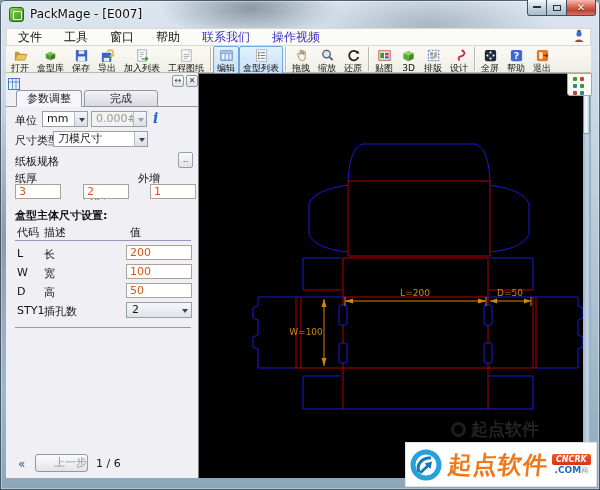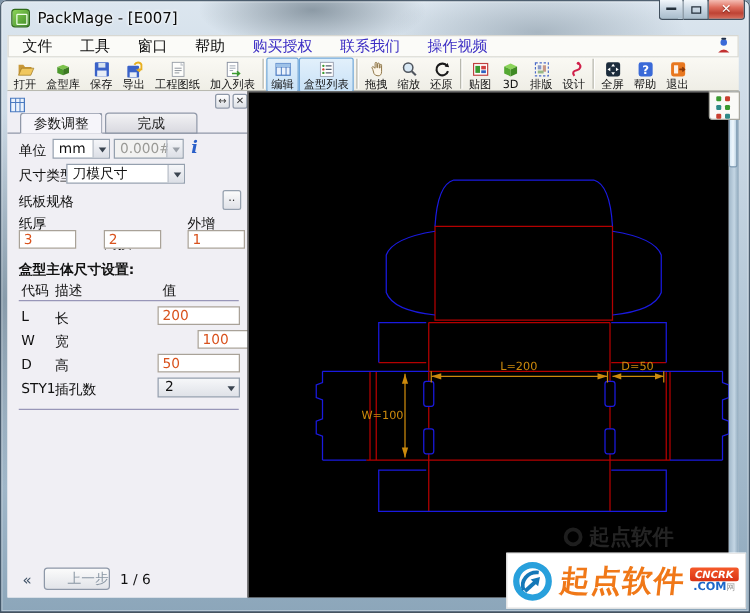--- a/index.html
+++ b/index.html
@@ -160,21 +160,20 @@
           <span class="glyph-close"></span>
         </div>
     </div>
   </div>
 
   <div class="menubar">
     <span class="menu-item">文件</span>
     <span class="menu-item">工具</span>
     <span class="menu-item">窗口</span>
     <span class="menu-item">帮助</span>
-    <span class="menu-link">购买授权</span>
     <span class="menu-link">联系我们</span>
     <span class="menu-link">操作视频</span>
     <span class="menubar-right">
       <svg width="16" height="16" viewBox="0 0 16 16">
           <circle cx="8" cy="5" r="2.6" fill="#3A6AD8"></circle>
           <path d="M3.5 13 Q8 8.2 12.5 13 Z" fill="#C23030"></path>
           <rect x="6" y="1.2" width="4" height="1.6" rx="0.8" fill="#20304A"></rect>
         </svg>
     </span>
   </div>
@@ -207,33 +206,33 @@
       <svg viewBox="0 0 16 16">
           <rect x="2" y="5" width="10" height="10" rx="1" fill="#3A62C8"></rect>
           <rect x="4" y="10.5" width="6" height="4" fill="#E8EEF6"></rect>
           <path d="M8 4 C9.5 1.5 13 1.5 14 4 L14 8 L11 8" stroke="#E8B020" stroke-width="1.6" fill="none"></path>
           <path d="M9 8 L14 8 L12.5 10.5 Z" fill="#E8B020"></path>
         </svg>
       <span class="tb-label">导出</span>
     </div>
     <div class="tb-btn">
       <svg viewBox="0 0 16 16">
+          <rect x="3" y="2" width="9" height="12" fill="#FFF" stroke="#8890A0" stroke-width="0.8"></rect>
+          <path d="M5 5 H10 M5 7 H10 M5 9 H8" stroke="#9AA2B0" stroke-width="0.8"></path>
+          <path d="M7 11.5 H13.2 M11.3 9.6 L13.4 11.5 L11.3 13.4" stroke="#3A9A30" stroke-width="1.4" fill="none"></path>
+        </svg>
+      <span class="tb-label">加入列表</span>
+    </div>
+    <div class="tb-btn">
+      <svg viewBox="0 0 16 16">
           <rect x="3" y="2" width="10" height="12" fill="#FDFDFB" stroke="#9AA0A8" stroke-width="0.8"></rect>
           <path d="M10 2 L13 5 L10 5 Z" fill="#C8CCD2"></path>
           <path d="M5 7 H11 M5 9 H11 M5 11 H9" stroke="#8A9098" stroke-width="0.8"></path>
         </svg>
       <span class="tb-label">工程图纸</span>
-    </div>
-    <div class="tb-btn">
-      <svg viewBox="0 0 16 16">
-          <rect x="3" y="2" width="9" height="12" fill="#FFF" stroke="#8890A0" stroke-width="0.8"></rect>
-          <path d="M5 5 H10 M5 7 H10 M5 9 H8" stroke="#9AA2B0" stroke-width="0.8"></path>
-          <path d="M7 11.5 H13.2 M11.3 9.6 L13.4 11.5 L11.3 13.4" stroke="#3A9A30" stroke-width="1.4" fill="none"></path>
-        </svg>
-      <span class="tb-label">加入列表</span>
     </div>
     <div class="tb-sep"></div>
     <div class="tb-btn active">
       <svg viewBox="0 0 16 16">
           <rect x="2" y="3" width="12" height="10" fill="#EAF2FC" stroke="#4A7AC0" stroke-width="1"></rect>
           <path d="M2 6 H14 M6.5 3 V13 M10.5 3 V13" stroke="#4A7AC0" stroke-width="0.8"></path>
           <rect x="2" y="3" width="12" height="3" fill="#9EC2E8"></rect>
         </svg>
       <span class="tb-label">编辑</span>
     </div>
@@ -362,39 +361,39 @@
       <div class="combo" style="left:47px; top:58px; width:95px;">
         <span>刀模尺寸</span>
         <span class="arr"></span>
       </div>
 
       <div class="f-label" style="left:9px; top:81px;">纸板规格</div>
       <div class="more-btn" style="left:172px; top:79px;">..</div>
 
       <div class="f-label" style="left:9px; top:98px;">纸厚</div>
       <div class="f-label" style="left:77px; top:114px;">内损</div>
-      <div class="f-label" style="left:144px; top:98px;">外增</div>
+      <div class="f-label" style="left:132px; top:98px;">外增</div>
       <input class="val-input" style="left: 9px; top: 111px;" value="3">
       <input class="val-input" style="left: 77px; top: 111px;" value="2">
       <input class="val-input" style="left: 144px; top: 111px;" value="1">
 
       <div class="f-label" style="left:9px; top:135px; font-weight:bold;">盒型主体尺寸设置:</div>
 
       <div class="t-code" style="left:11px; top:152px;">代码</div>
       <div class="t-code" style="left:38px; top:152px;">描述</div>
       <div class="t-code" style="left:124px; top:152px;">值</div>
       <div class="hline" style="top:167px;"></div>
 
       <div class="t-code" style="left:11px; top:174px;">L</div>
       <div class="t-code" style="left:38px; top:174px;">长</div>
       <input class="t-input" style="top: 172px;" value="200">
 
       <div class="t-code" style="left:11px; top:193px;">W</div>
       <div class="t-code" style="left:38px; top:193px;">宽</div>
-      <input class="t-input" style="top: 191px; margin-left: 32px;" value="100">
+      <input class="t-input" style="top: 191px;" value="100">
 
       <div class="t-code" style="left:11px; top:212px;">D</div>
       <div class="t-code" style="left:38px; top:212px;">高</div>
       <input class="t-input" style="top: 210px;" value="50">
 
       <div class="t-code" style="left:11px; top:231px;">STY1</div>
       <div class="t-code" style="left:38px; top:231px;">插孔数</div>
       <div class="t-select" style="top:229px;">
         <span>2</span>
         <span class="arr"></span>

